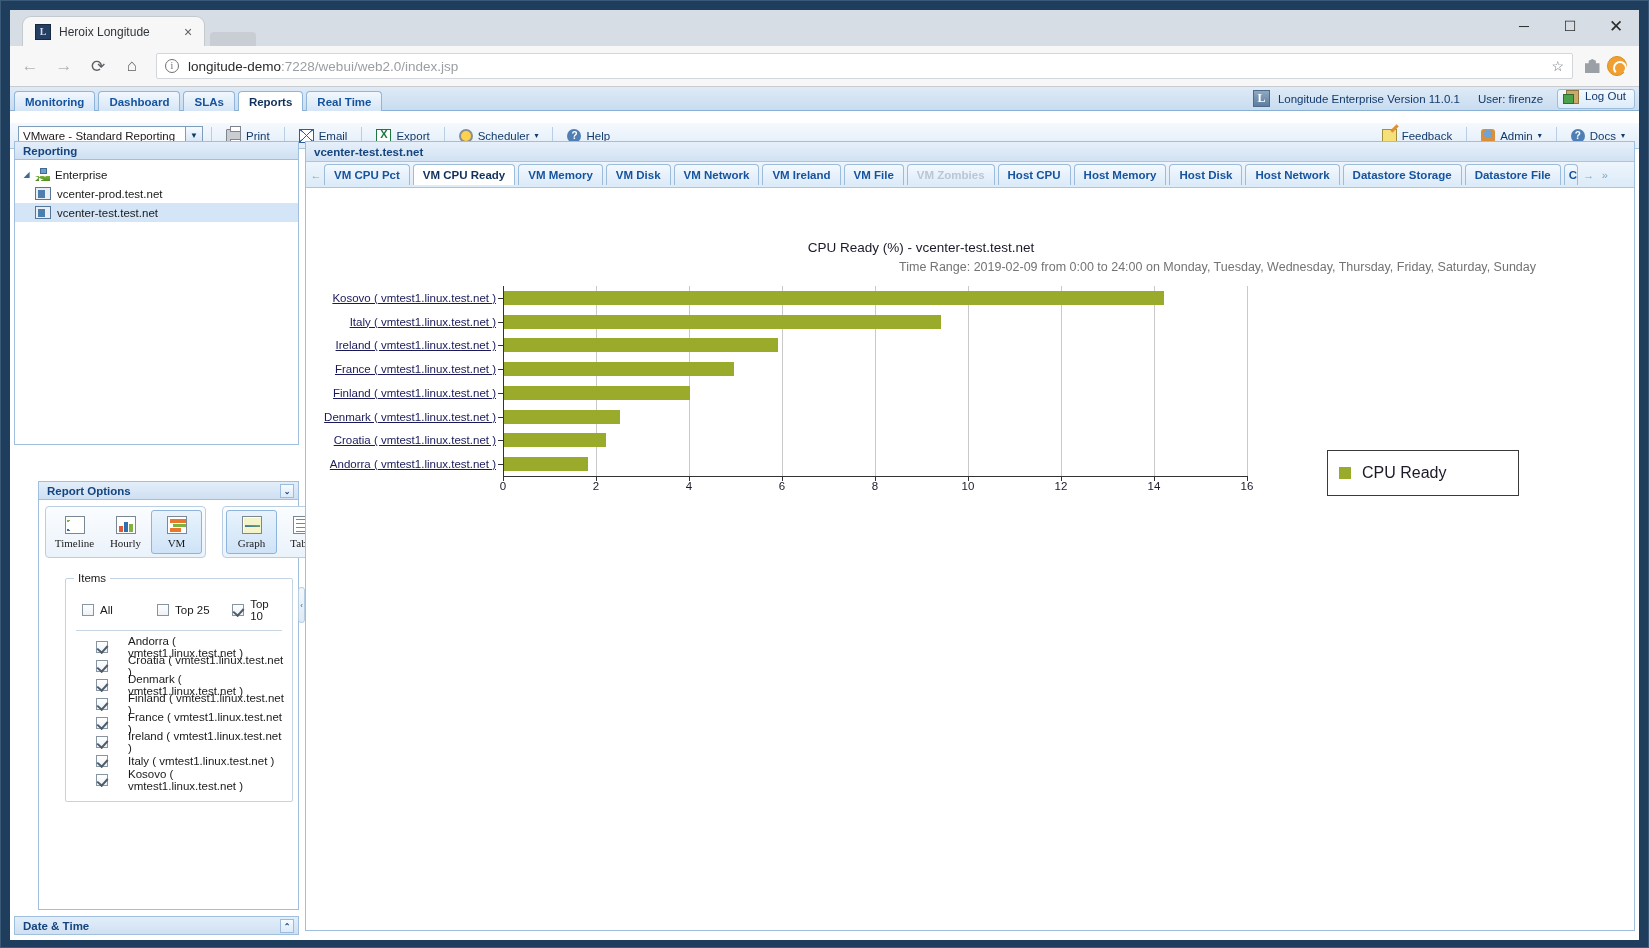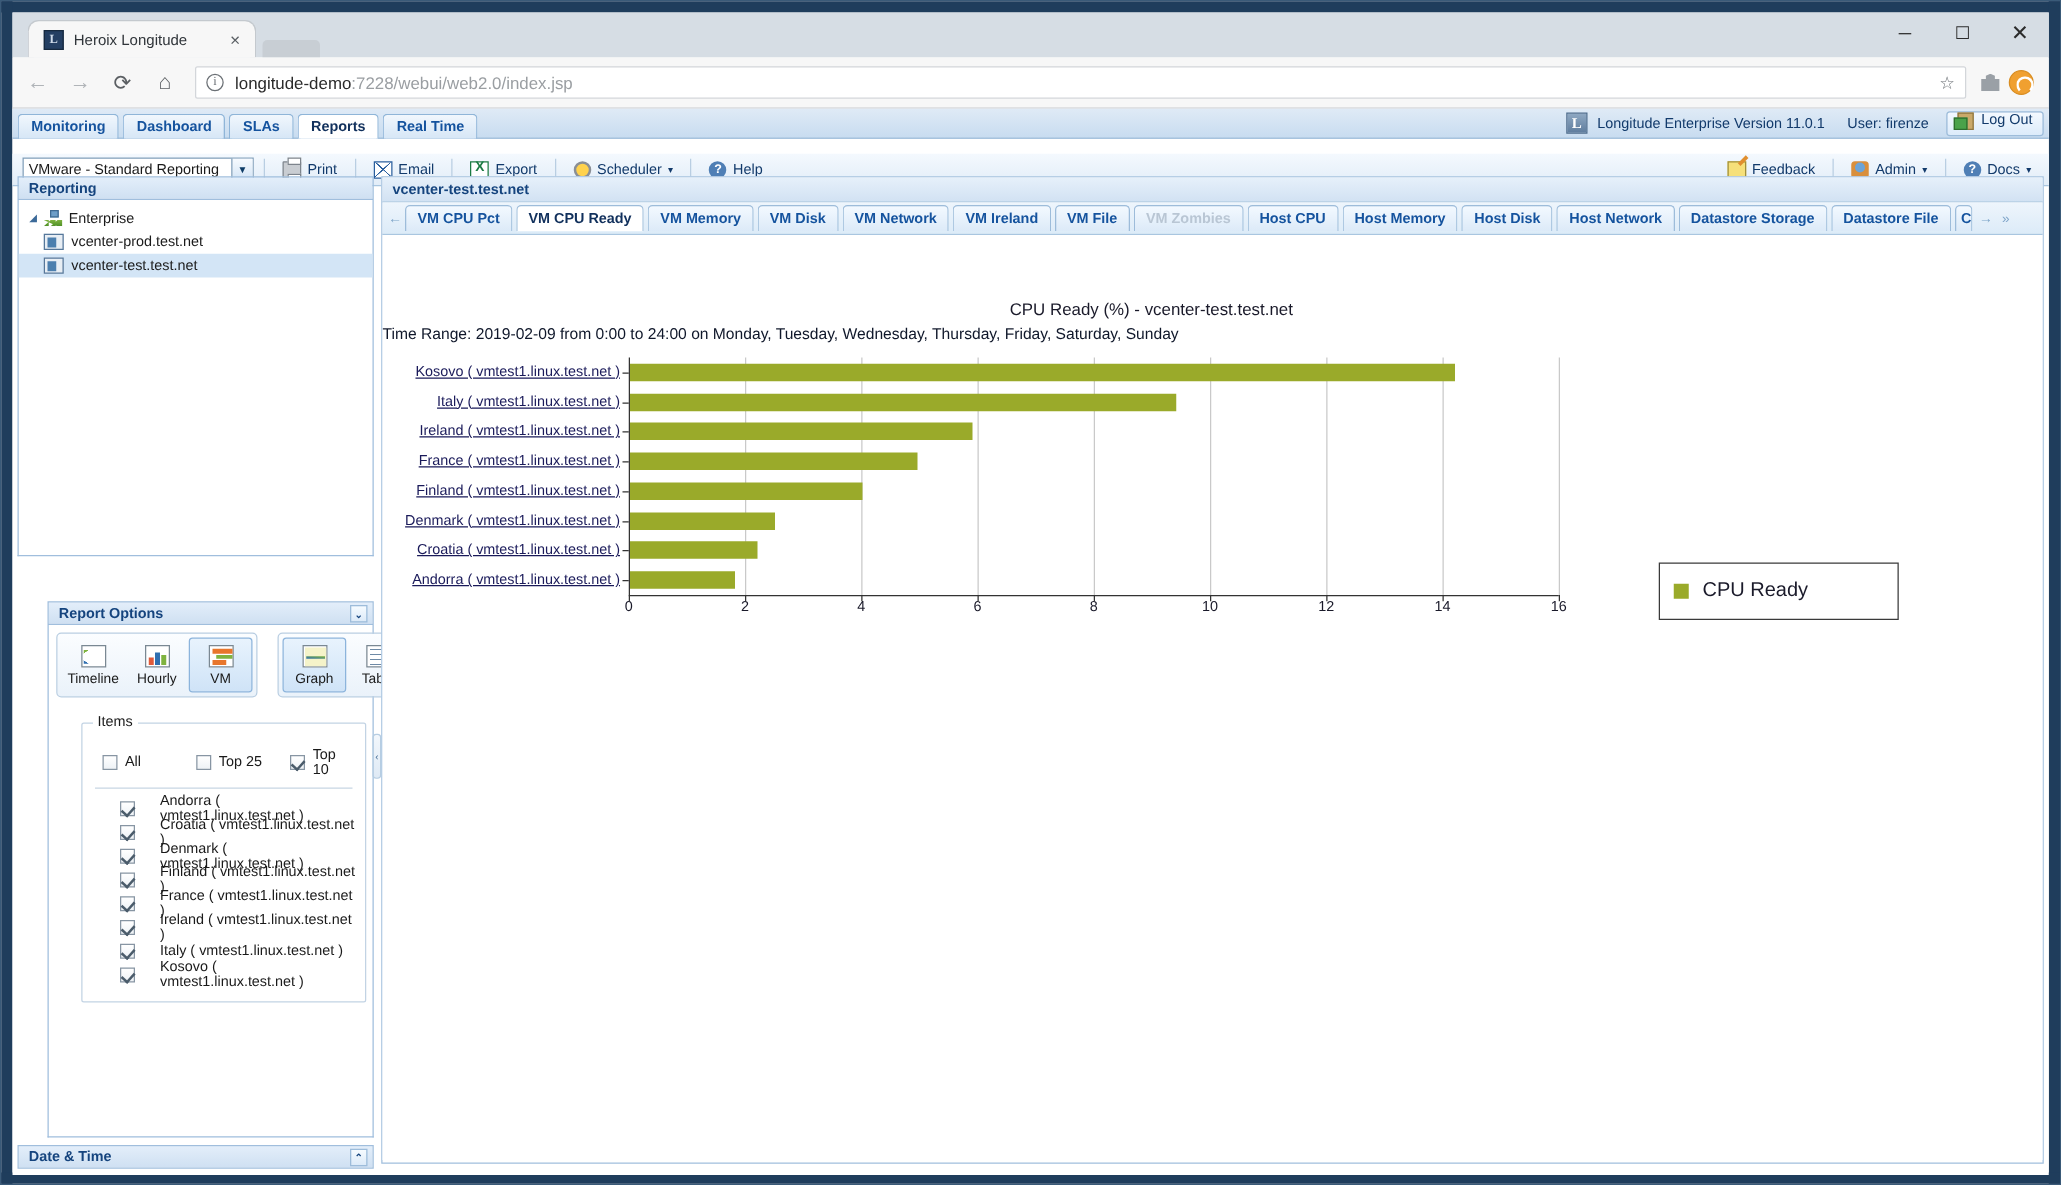--- a/index.html
+++ b/index.html
@@ -238,21 +238,21 @@
              background:#e8eef4; border:1px solid #56779a; position:relative; }
   .ic-comp::after { content:""; position:absolute; left:2px; top:2px; width:7px; height:8px; background:#4c7fae; }
 
   #reportoptions {
     position:absolute; left:0; top:340px; width:285px; height:430px;padding-left:24px;
   }
   #ro-body {
     background:#ffffff; border:1px solid #a0bedd; border-top:none;
     height:410px; padding:6px;
   }
-  .btngroup { display:flex; align-items:center; }
+  .btngroup { display:flex; align-items:center;font-family:Liberation Serif, serif; }
   .grpbox {
     border:1px solid #b9cee2; border-radius:4px;
     background:linear-gradient(#fbfdff,#eaf2fa);
     display:flex; padding:3px;
   }
   .obtn {
     width:51px; height:44px; display:flex; flex-direction:column; align-items:center;
     justify-content:center; gap:3px; font-size:11px; color:#1a1a1a; border:1px solid transparent;
     border-radius:3px;
   }
@@ -345,22 +345,22 @@
   }
   .mtab.active { background:#ffffff; color:#11305c; }
   .mtab.disabled { color:#b9c6d4; }
 
   #chartarea { position:relative; width:1328px; height:740px; background:#ffffff; }
   .chart-title {
     position:absolute; top:52px; left:0; width:1230px; text-align:center;
     font-size:13.5px; color:#1a1a2a;
   }
   .chart-subtitle {
-    position:absolute; top:72px; left:0; width:1230px; text-align:left;
-    font-size:12.5px; color:#0f172a;
+    position:absolute; top:72px; left:0; width:1230px; text-align:right;
+    font-size:12.5px; color:#737373;
   }
   #plot {
     position:absolute; left:197px; top:98px; width:744px; height:190px;
   }
   .gridline { position:absolute; top:0; width:1px; height:190px; background:#c9c9c9; }
   .axis-vert { position:absolute; left:0; top:0; width:1px; height:190px; background:#333; }
   .axis-horz { position:absolute; left:0; top:190px; width:744px; height:1px; background:#333; }
   .bar { position:absolute; height:14px; background:#9aaa2a; }
   .cat-label {
     position:absolute; right:100%; margin-right:7px; white-space:nowrap;

